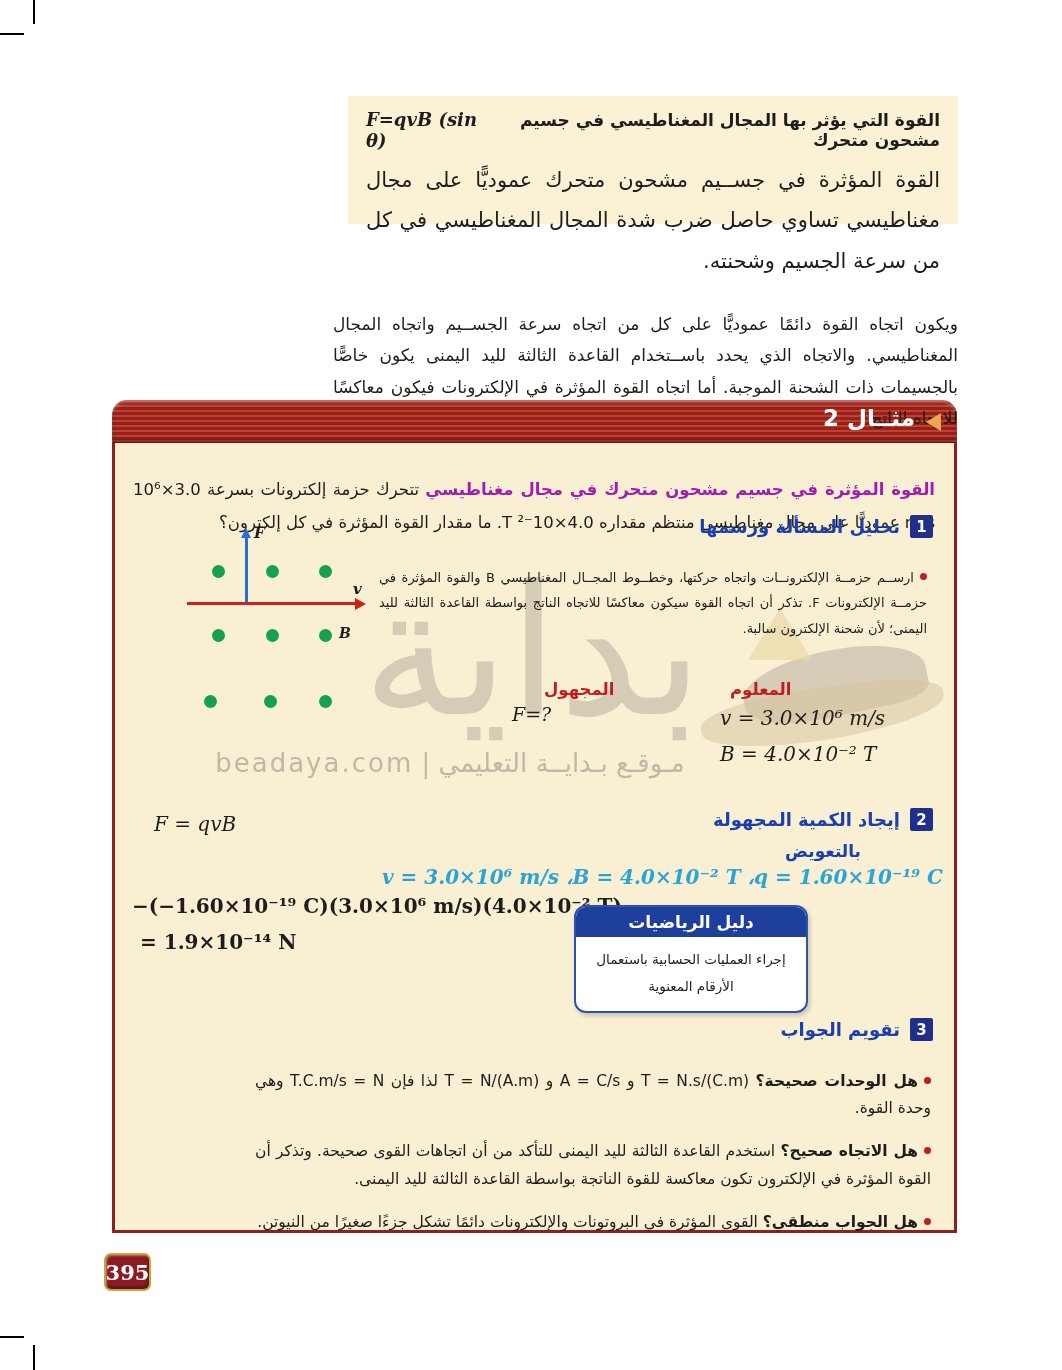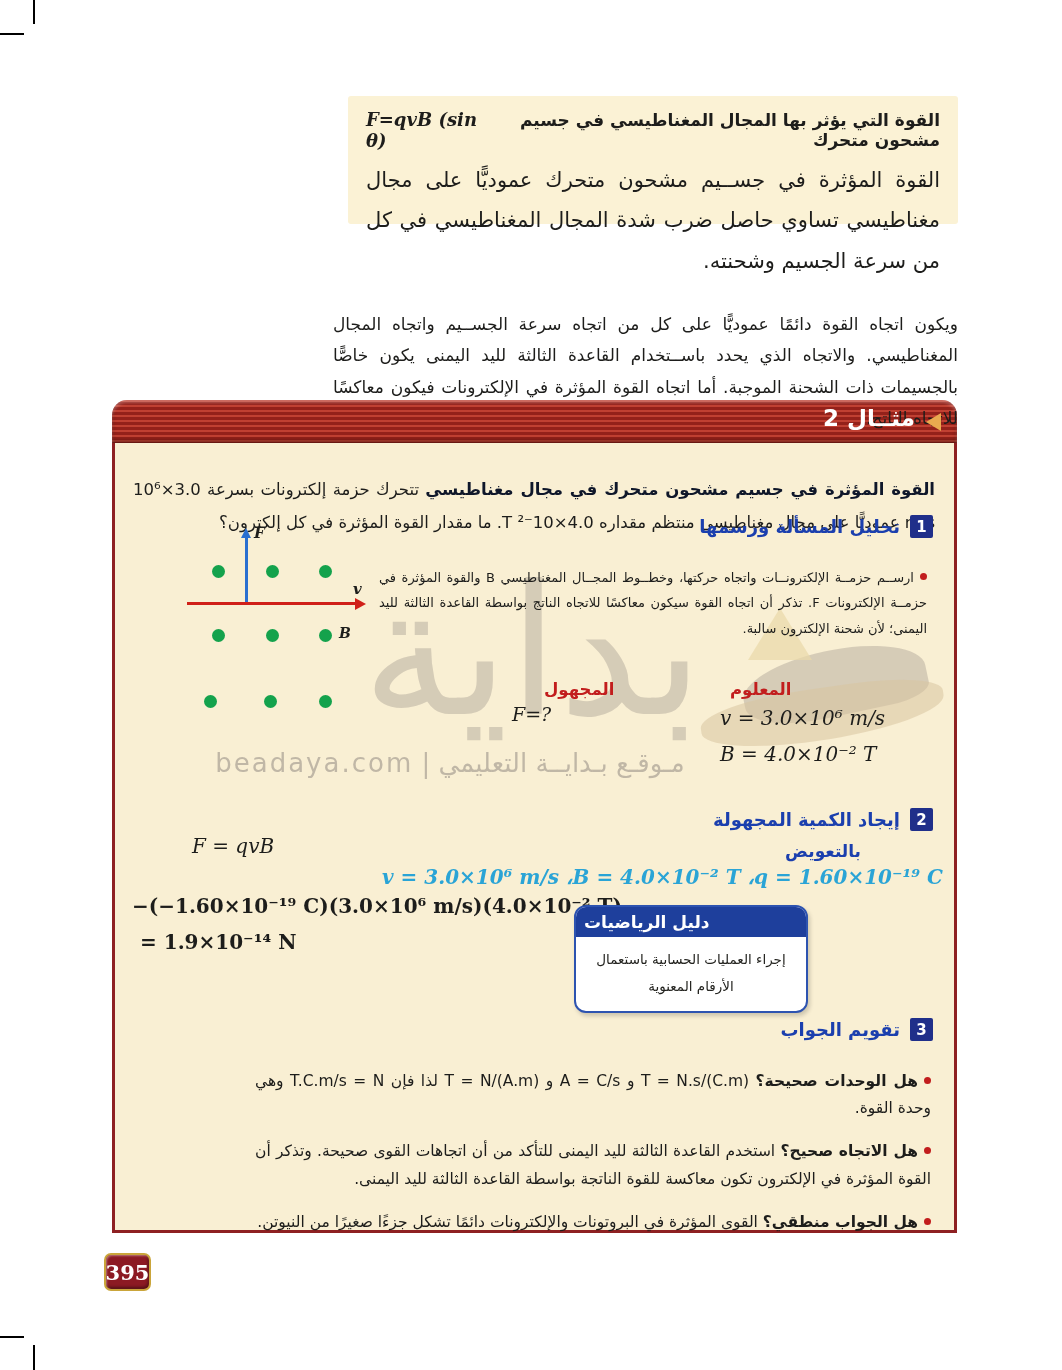--- a/index.html
+++ b/index.html
@@ -29,48 +29,48 @@
   .ex-banner{position:absolute;left:0;top:0;right:0;height:43px;border-radius:15px 15px 0 0;
              background:repeating-linear-gradient(180deg,#c04032 0 2px,#94211a 2px 5px);
              box-shadow:inset 0 3px 3px rgba(255,255,255,.25), inset 0 -3px 4px rgba(0,0,0,.35);}
   .ex-title{position:absolute;right:42px;top:5px;color:#fff;font-weight:bold;font-size:23px;direction:rtl;z-index:2;}
   .tri-left{position:absolute;right:16px;top:13px;width:0;height:0;border-top:9px solid transparent;
             border-bottom:9px solid transparent;border-right:15px solid #e9a94f;z-index:2;}
   .ex-body{position:absolute;left:0;right:0;top:43px;bottom:0;background:#f9efd3;
            border-left:3px solid #8e2022;border-right:3px solid #8e2022;border-bottom:3px solid #8e2022;
            box-sizing:border-box;}
   .problem{top:56px;right:22px;width:802px;font-size:16.5px;line-height:2.0;}
-  .problem .lead{font-weight:bold;color:#0f172a;}
+  .problem .lead{font-weight:bold;color:#a21caf;}
 
   .step-header{display:flex;direction:rtl;align-items:center;gap:10px;}
   .step-num{width:23px;height:23px;background:#202f8a;color:#fff;font-size:15px;font-weight:bold;
             display:flex;align-items:center;justify-content:center;border-radius:2px;flex:0 0 auto;}
   .step-title{color:#1b3fae;font-weight:bold;font-size:18px;}
 
   .bullet-dot{display:inline-block;width:7px;height:7px;border-radius:50%;background:#c21d1d;
               margin-left:6px;vertical-align:2px;}
   .step1-bullet{top:152px;right:30px;width:548px;font-size:13px;line-height:1.95;}
 
   .red-label{color:#c21d1d;font-weight:bold;font-size:16.5px;direction:rtl;}
   .known-items{left:608px;top:300px;direction:ltr;font-family:"DejaVu Serif",serif;
                font-size:20px;line-height:36px;font-style:italic;}
   .unknown-val{left:400px;top:303px;font-family:"DejaVu Serif",serif;font-style:italic;font-size:19px;direction:ltr;}
 
   .sub-label{top:441px;right:96px;color:#1b3fae;font-weight:bold;font-size:17px;direction:rtl;}
   .substitution{top:465px;right:14px;direction:ltr;color:#2aa4d6;font-family:"DejaVu Serif",serif;
                 font-style:italic;font-weight:bold;font-size:20px;}
   .eq{font-family:"DejaVu Serif",serif;font-size:20px;direction:ltr;}
-  .eq1{left:42px;top:434px;font-style:italic;margin-left:38px;}
+  .eq1{left:42px;top:412px;font-style:italic;}
   .eq2{left:20px;top:494px;font-weight:600;}
   .eq3{left:28px;top:530px;font-weight:600;}
 
   .math-guide{left:462px;top:505px;width:230px;background:#fff;border:2px solid #2d53b0;
               border-radius:12px;overflow:hidden;box-shadow:2px 3px 4px rgba(0,0,0,.18);}
-  .mg-header{background:#1e3f9c;color:#fff;text-align:left;font-weight:bold;font-size:17px;
-             padding:5px 8px;direction:rtl;border-radius:8px 8px 0 0;}
+  .mg-header{background:#1e3f9c;color:#fff;text-align:center;font-weight:bold;font-size:17px;
+             padding:5px 16px;direction:rtl;border-radius:8px 8px 0 0;}
   .mg-body{padding:9px 6px 11px;text-align:center;font-size:13.5px;line-height:2.0;direction:rtl;color:#23231f;}
 
   .step3-bullets{top:652px;right:26px;width:676px;direction:rtl;}
   .s3b{text-align:justify;font-size:15.5px;line-height:1.78;margin-bottom:9px;}
   .s3b .lead{font-weight:bold;}
 
   
   .diagram{left:157px;top:520px;width:250px;height:200px;}
   .dot{position:absolute;width:13px;height:13px;border-radius:50%;background:#14a24c;}
   .axis-v{position:absolute;left:88px;top:16px;width:3px;height:68px;background:#2a6fd0;}

